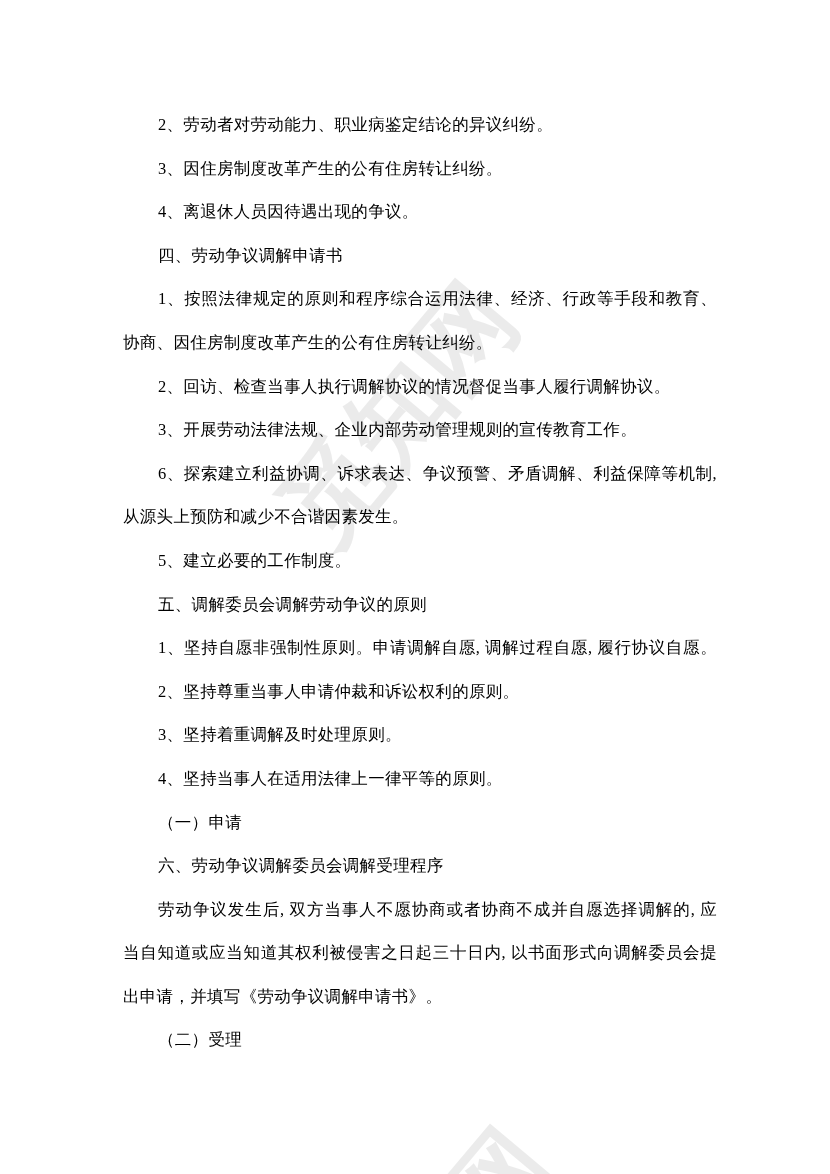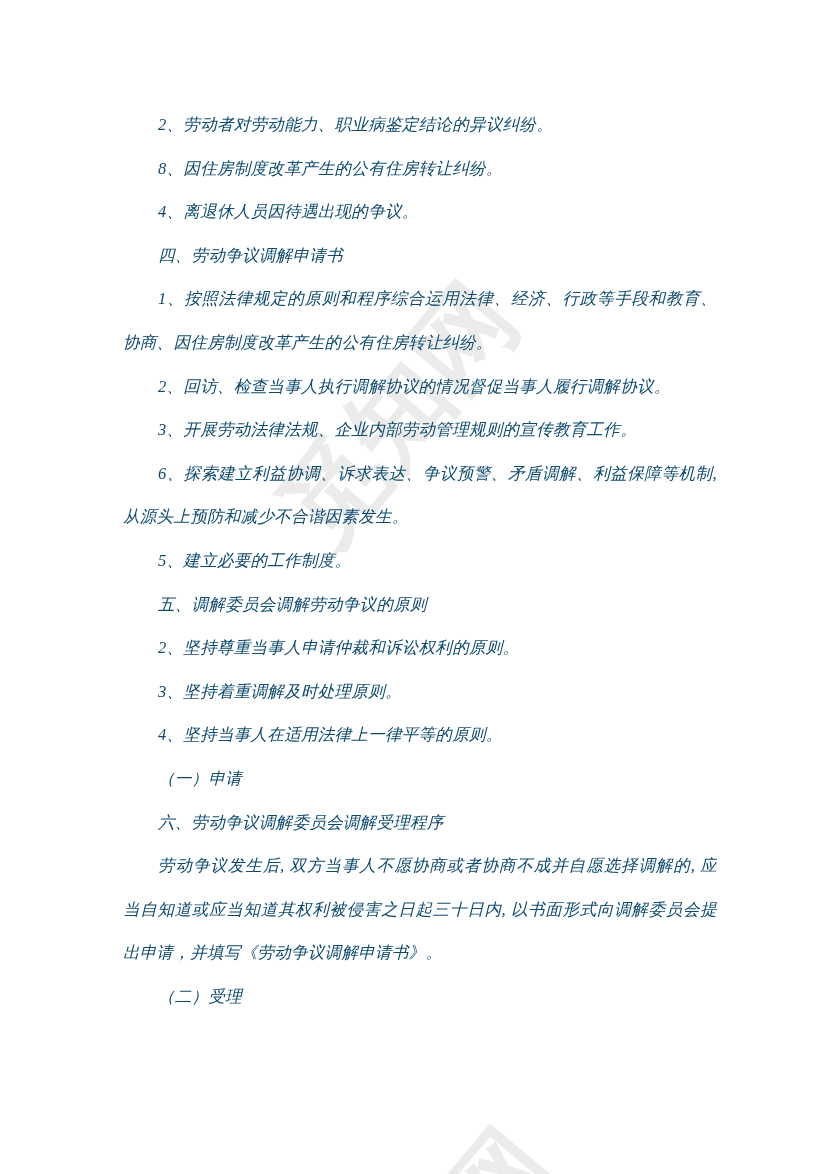--- a/index.html
+++ b/index.html
@@ -51,33 +51,34 @@
   }
   .watermark.wm1 { left: 400px; top: 415px; }
   .watermark.wm2 { left: 435px; top: 1261px; }
 </style>
 </head>
 <body>
 
 <div class="page" style="background: rgb(255, 255, 255);">
   <div class="watermark wm1" style="color: rgba(0, 0, 0, 0.08);">觅知网</div>
   <div class="watermark wm2" style="color: rgba(0, 0, 0, 0.08);">觅知网</div>
-  <div class="text-block" id="text-block" style="color: #0c4a6e; font-style: italic;">
+  <div class="text-block" id="text-block" style="color: #000000;">
       <div class="line indent">2、劳动者对劳动能力、职业病鉴定结论的异议纠纷。</div>
-      <div class="line indent">8、因住房制度改革产生的公有住房转让纠纷。</div>
+      <div class="line indent">3、因住房制度改革产生的公有住房转让纠纷。</div>
       <div class="line indent">4、离退休人员因待遇出现的争议。</div>
       <div class="line indent">四、劳动争议调解申请书</div>
       <div class="line indent justify">1、按照法律规定的原则和程序综合运用法律、经济、行政等手段和教育、</div>
       <div class="line">协商、因住房制度改革产生的公有住房转让纠纷。</div>
       <div class="line indent">2、回访、检查当事人执行调解协议的情况督促当事人履行调解协议。</div>
       <div class="line indent">3、开展劳动法律法规、企业内部劳动管理规则的宣传教育工作。</div>
       <div class="line indent justify">6、探索建立利益协调、诉求表达、争议预警、矛盾调解、利益保障等机制,</div>
       <div class="line">从源头上预防和减少不合谐因素发生。</div>
       <div class="line indent">5、建立必要的工作制度。</div>
       <div class="line indent">五、调解委员会调解劳动争议的原则</div>
+      <div class="line indent justify">1、坚持自愿非强制性原则。申请调解自愿, 调解过程自愿, 履行协议自愿。</div>
       <div class="line indent">2、坚持尊重当事人申请仲裁和诉讼权利的原则。</div>
       <div class="line indent">3、坚持着重调解及时处理原则。</div>
       <div class="line indent">4、坚持当事人在适用法律上一律平等的原则。</div>
       <div class="line indent">（一）申请</div>
       <div class="line indent">六、劳动争议调解委员会调解受理程序</div>
       <div class="line indent justify">劳动争议发生后, 双方当事人不愿协商或者协商不成并自愿选择调解的, 应</div>
       <div class="line justify">当自知道或应当知道其权利被侵害之日起三十日内, 以书面形式向调解委员会提</div>
       <div class="line">出申请，并填写《劳动争议调解申请书》。</div>
       <div class="line indent">（二）受理</div>
     </div>

